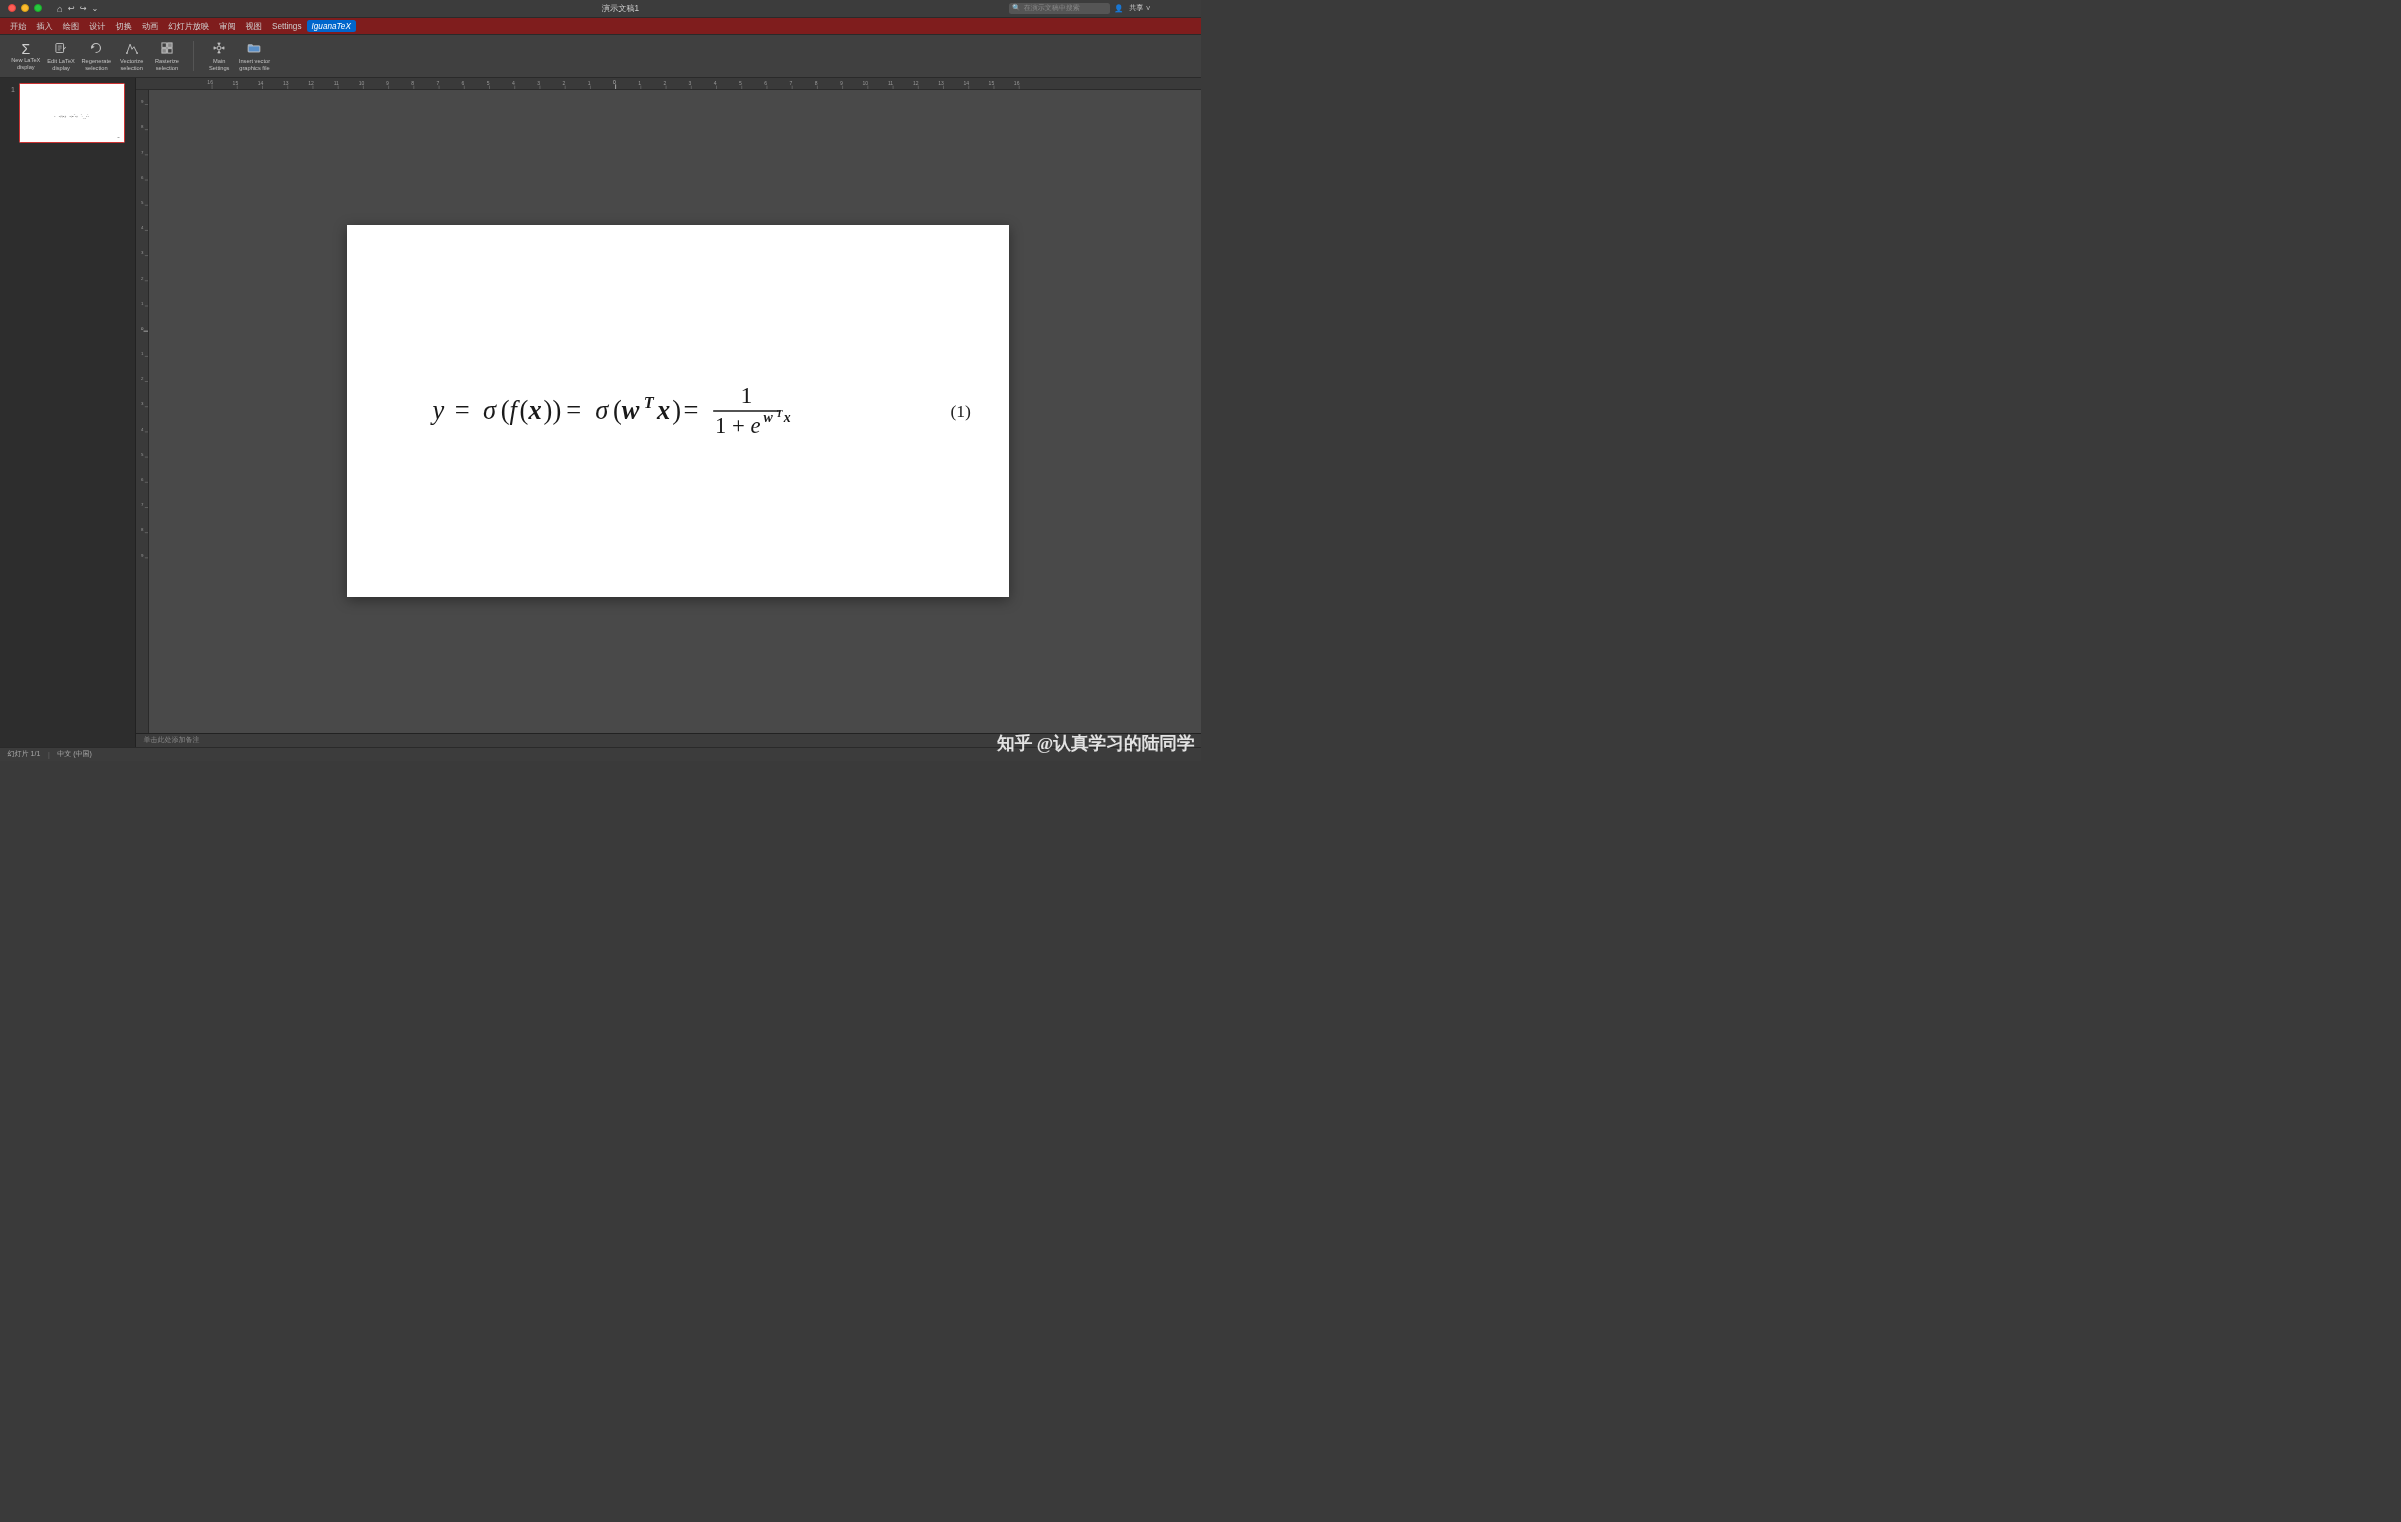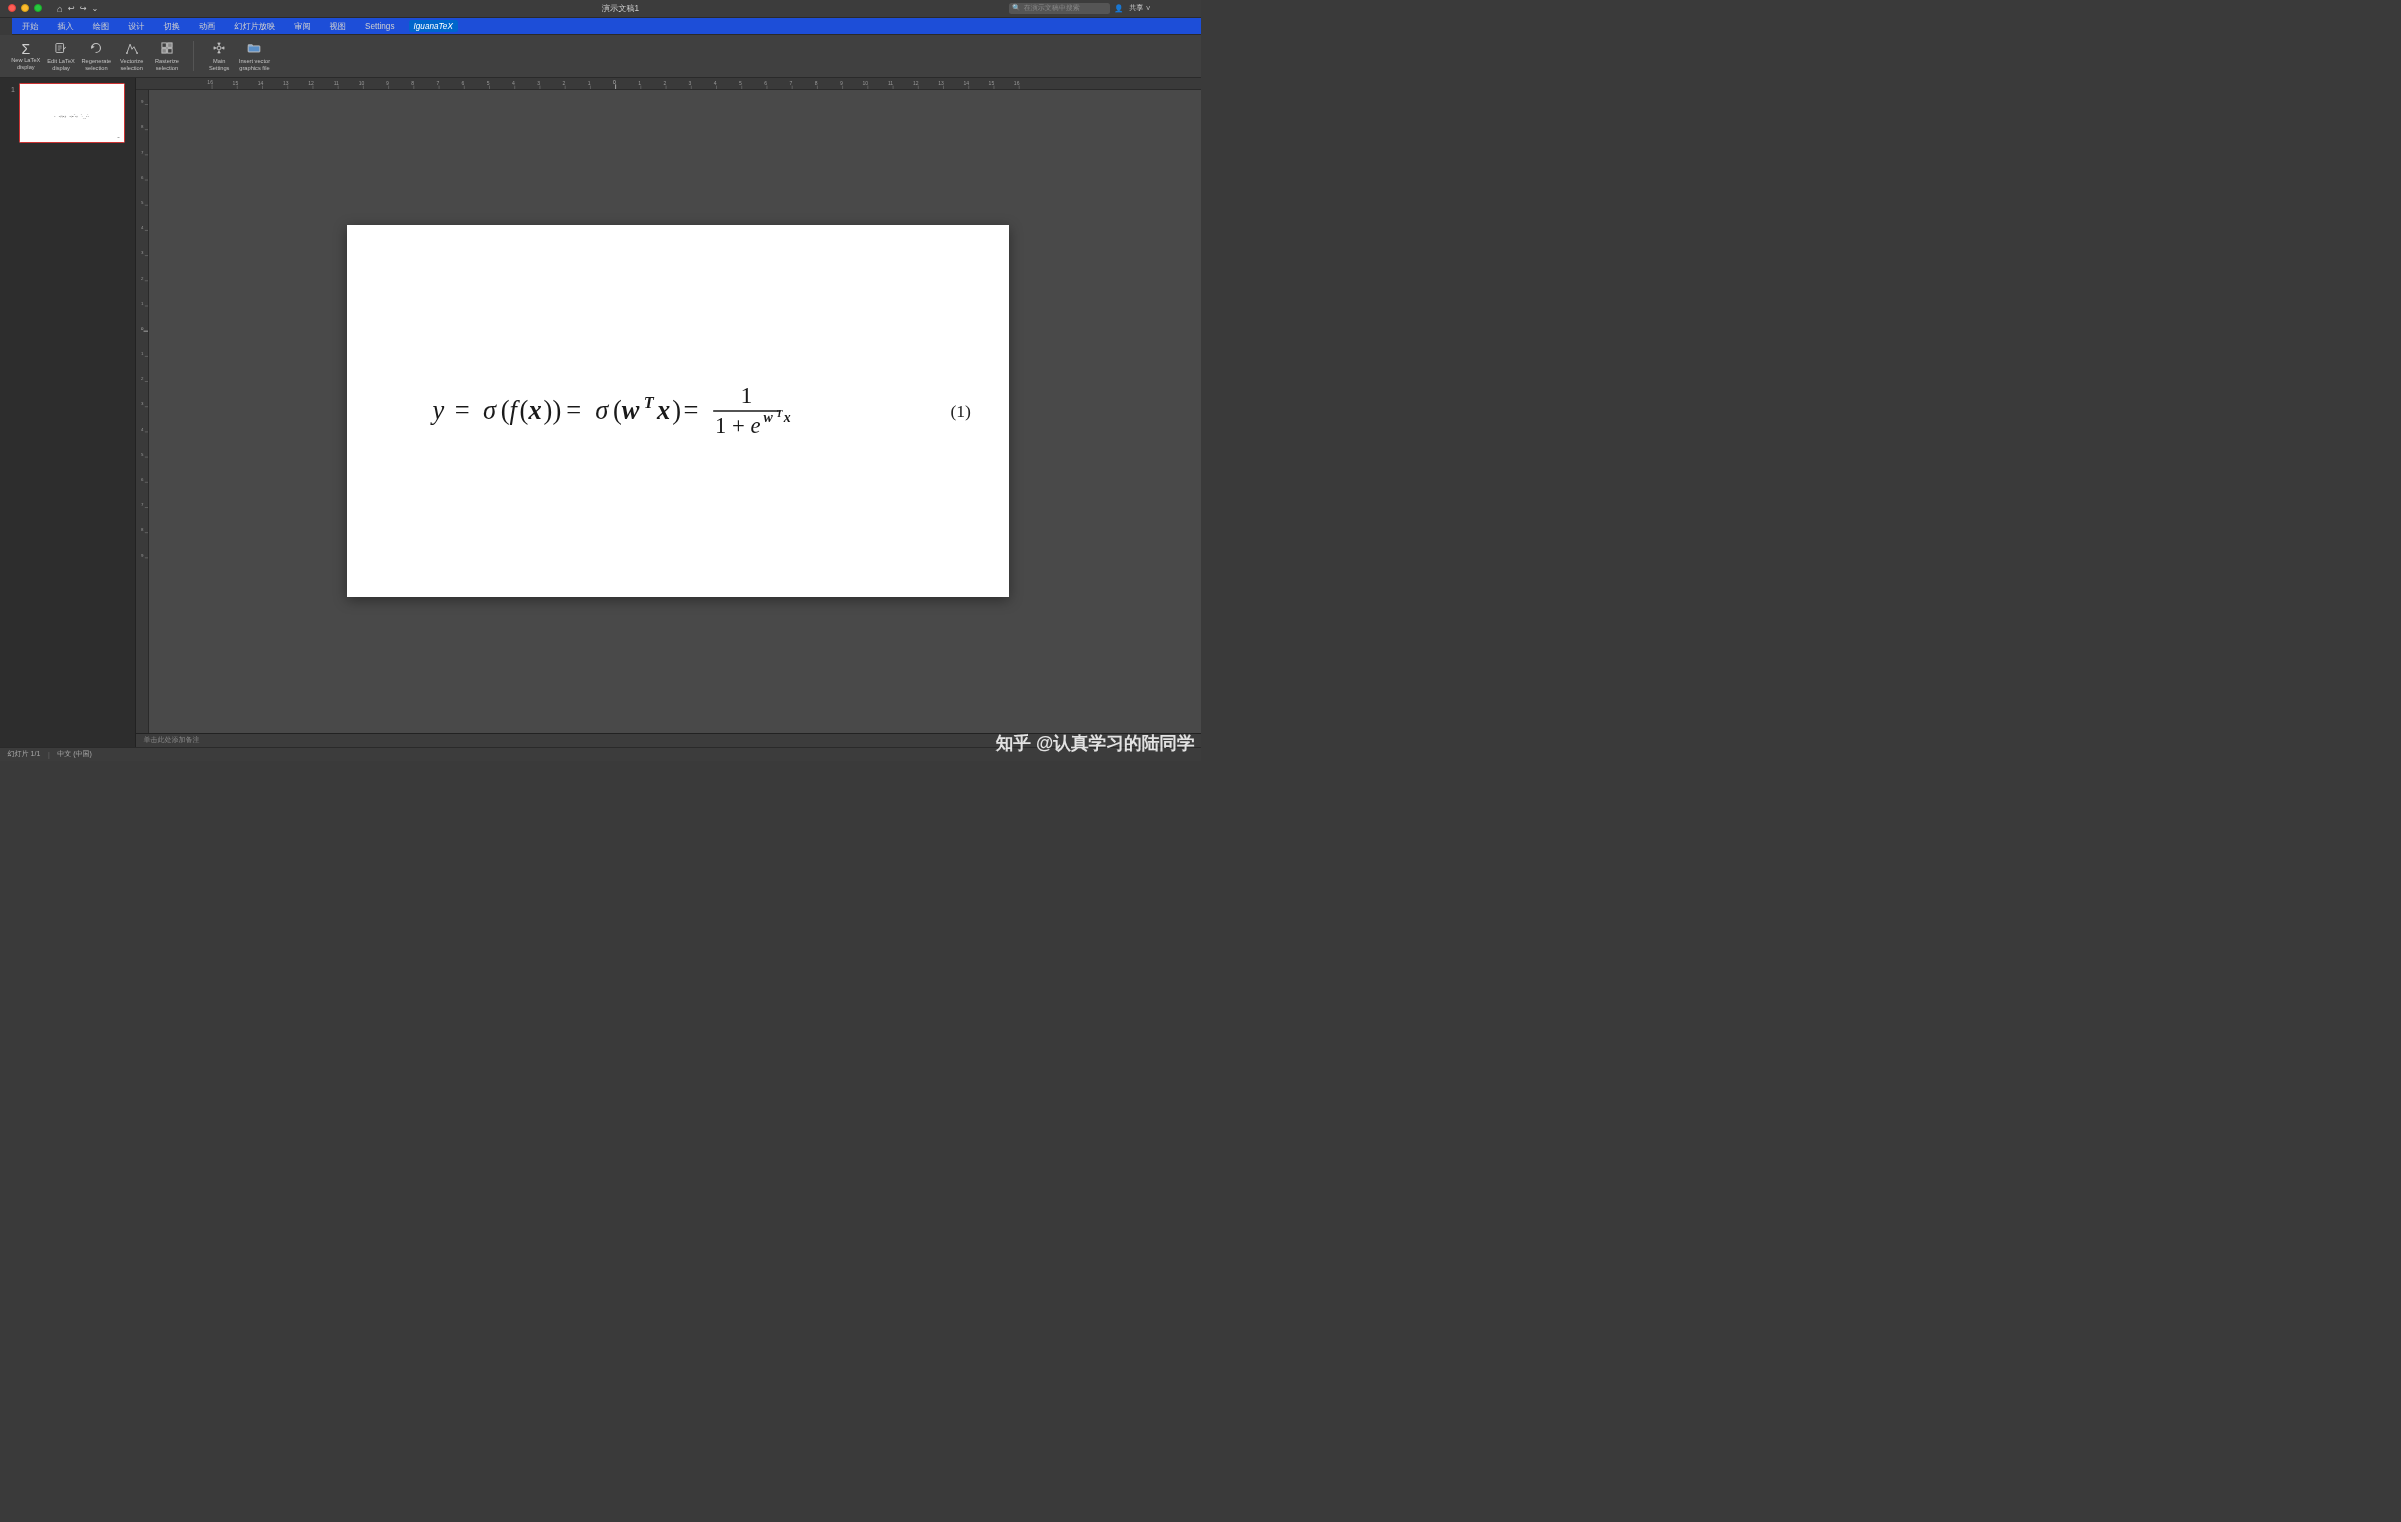--- a/index.html
+++ b/index.html
@@ -57,27 +57,26 @@
     }
     .search-box span {
       font-size: 7px;
       color: #999;
     }
 
     
     .menu-bar {
       width: 100%;
       height: 17.7px;
-      background: #1d4ed8;
+      background: #7f1d1d;
       display: flex;
       align-items: center;
       padding: 0 5px;
-      gap: 9px;
+      gap: 0;
       border-bottom: 0.6px solid #2a2a2a;
-      margin-left: 12px;
     }
     .menu-item {
       font-size: 8.2px;
       color: #d0d0d0;
       padding: 1.3px 5px;
       border-radius: 2.5px;
       cursor: pointer;
       white-space: nowrap;
     }
     .menu-item.active { background: #0066cc; color: #fff; font-style: italic; }
@@ -252,21 +251,21 @@
     
     .watermark {
       position: absolute;
       bottom: 6.3px;
       right: 6.3px;
       font-size: 17.7px;
       color: rgba(255,255,255,0.85);
       font-weight: bold;
       pointer-events: none;
       z-index: 100;
-      font-family: Liberation Sans, sans-serif;
+      font-family: Liberation Serif, serif;
     }
 
     
     .notes-bar {
       height: 14px;
       background: #3c3c3c;
       width: 100%;
       display: flex;
       align-items: center;
       padding: 0 7.6px;

